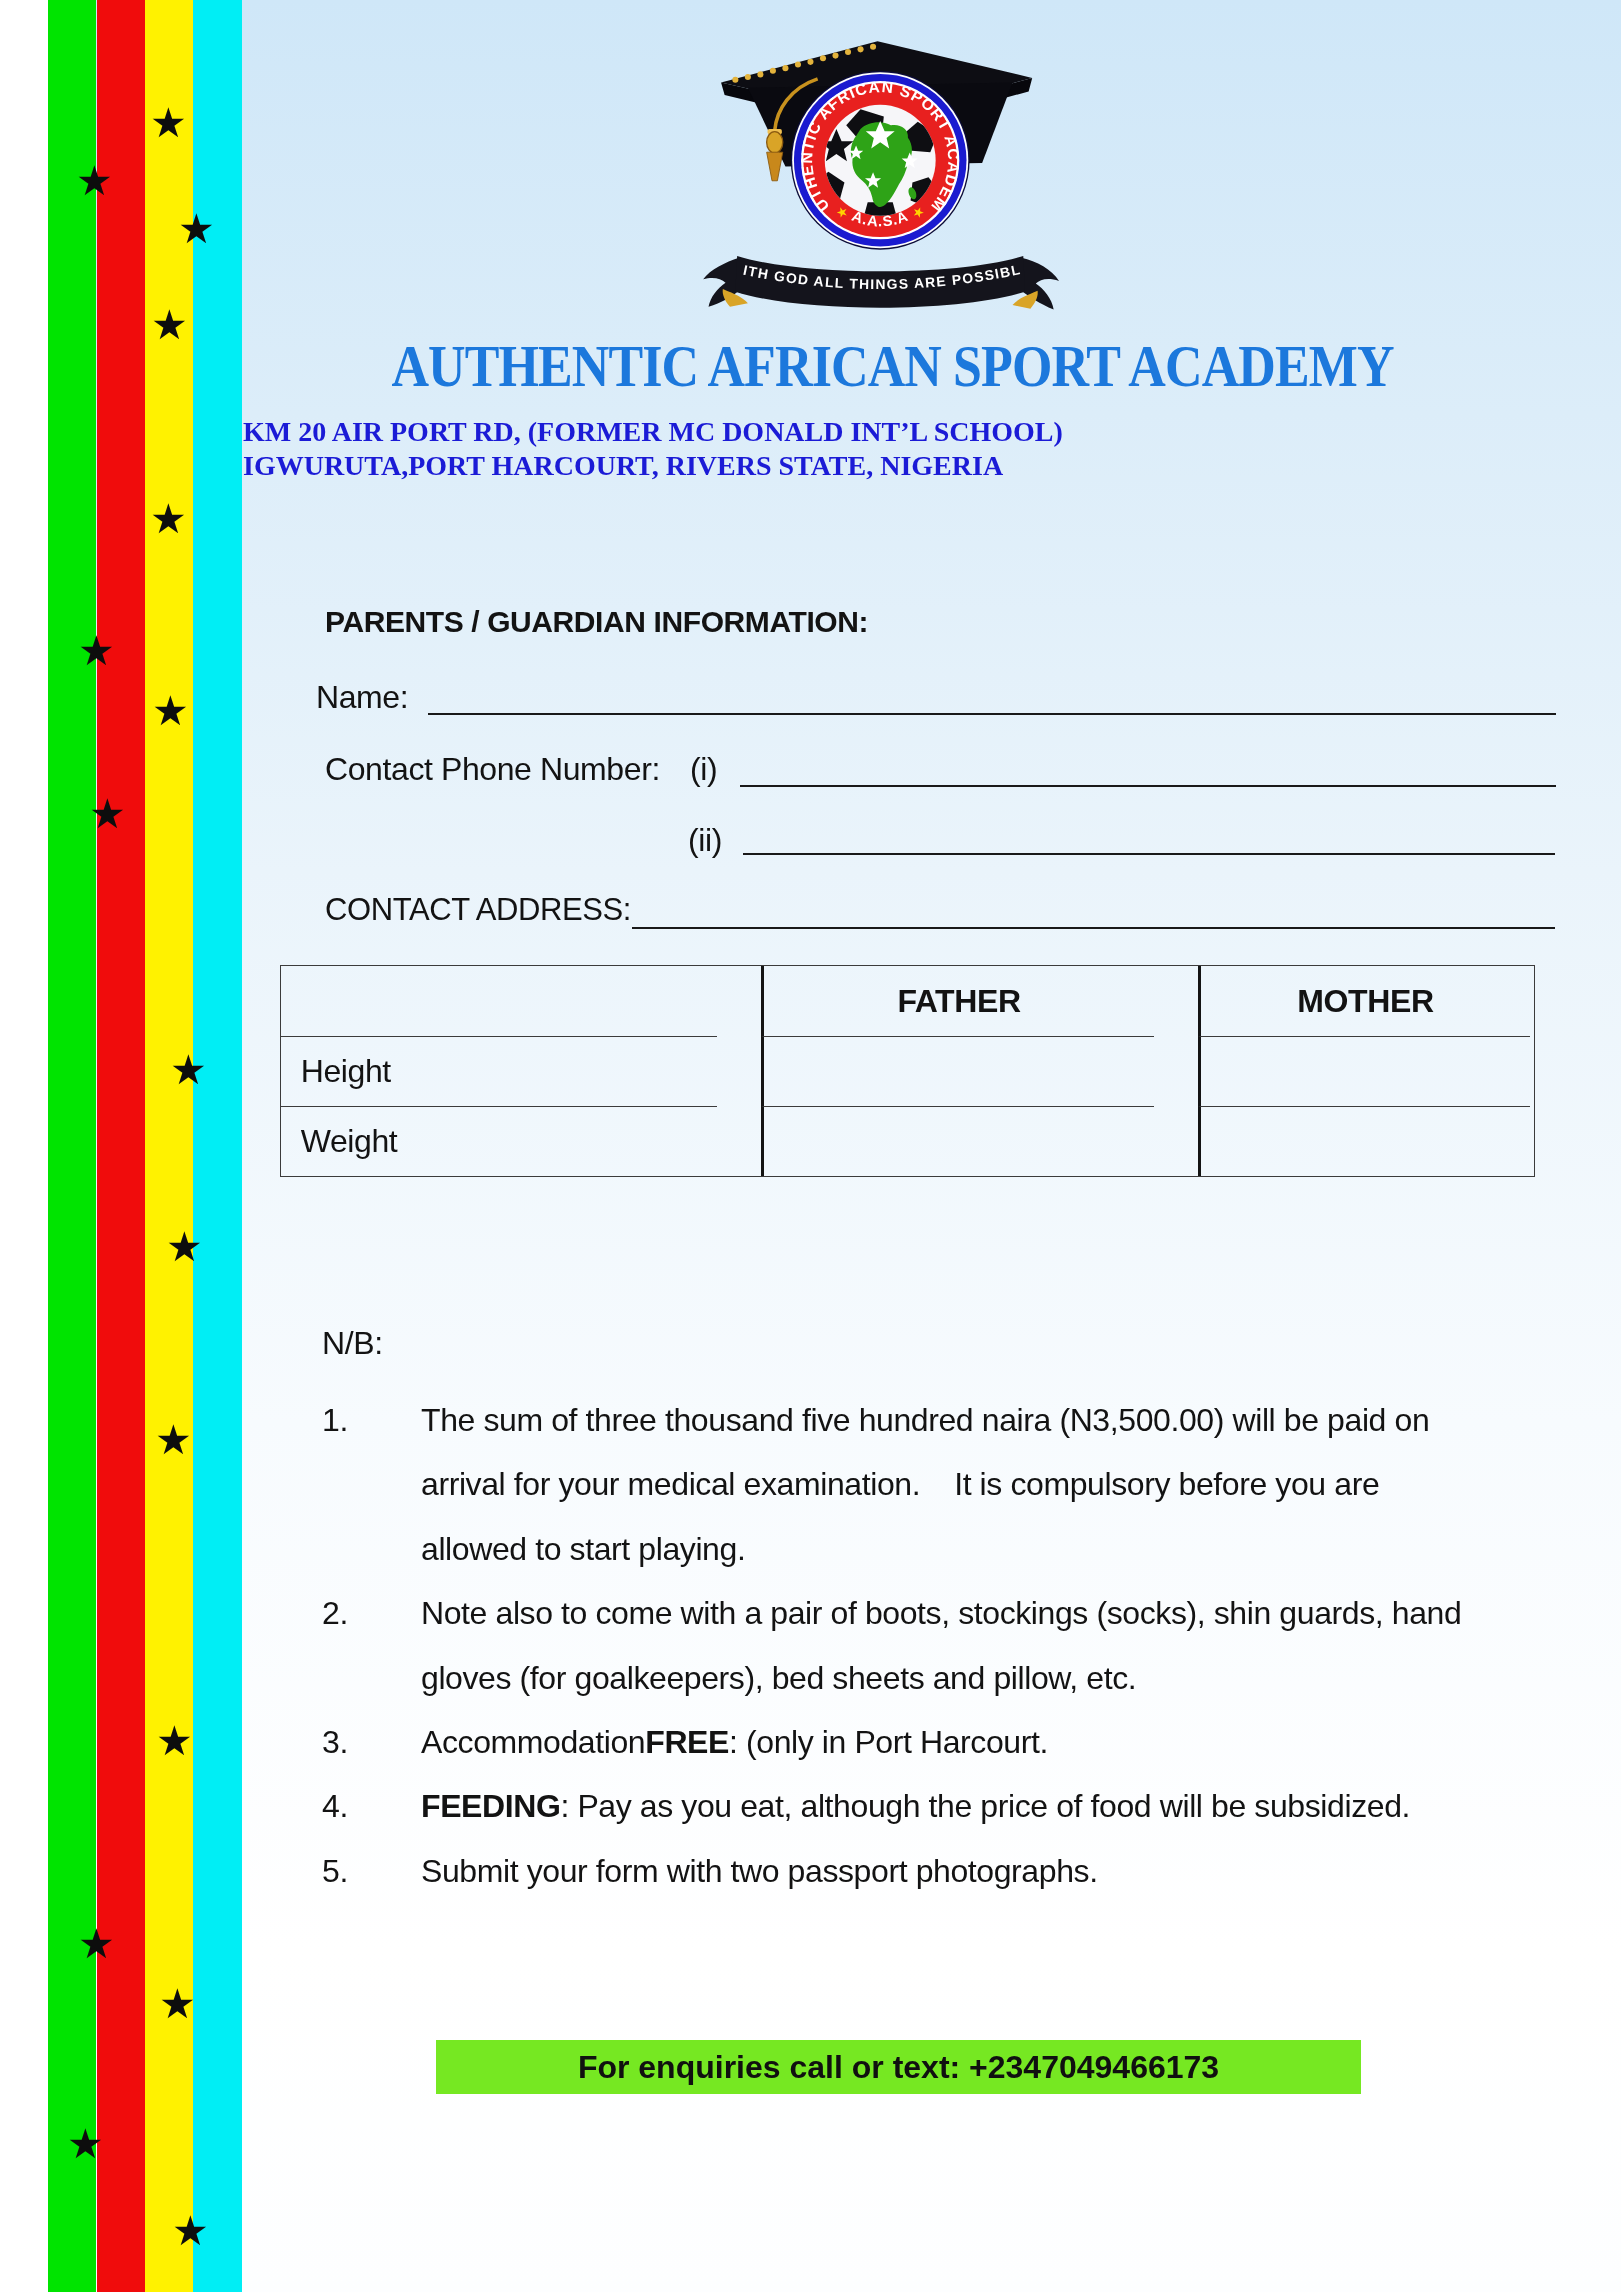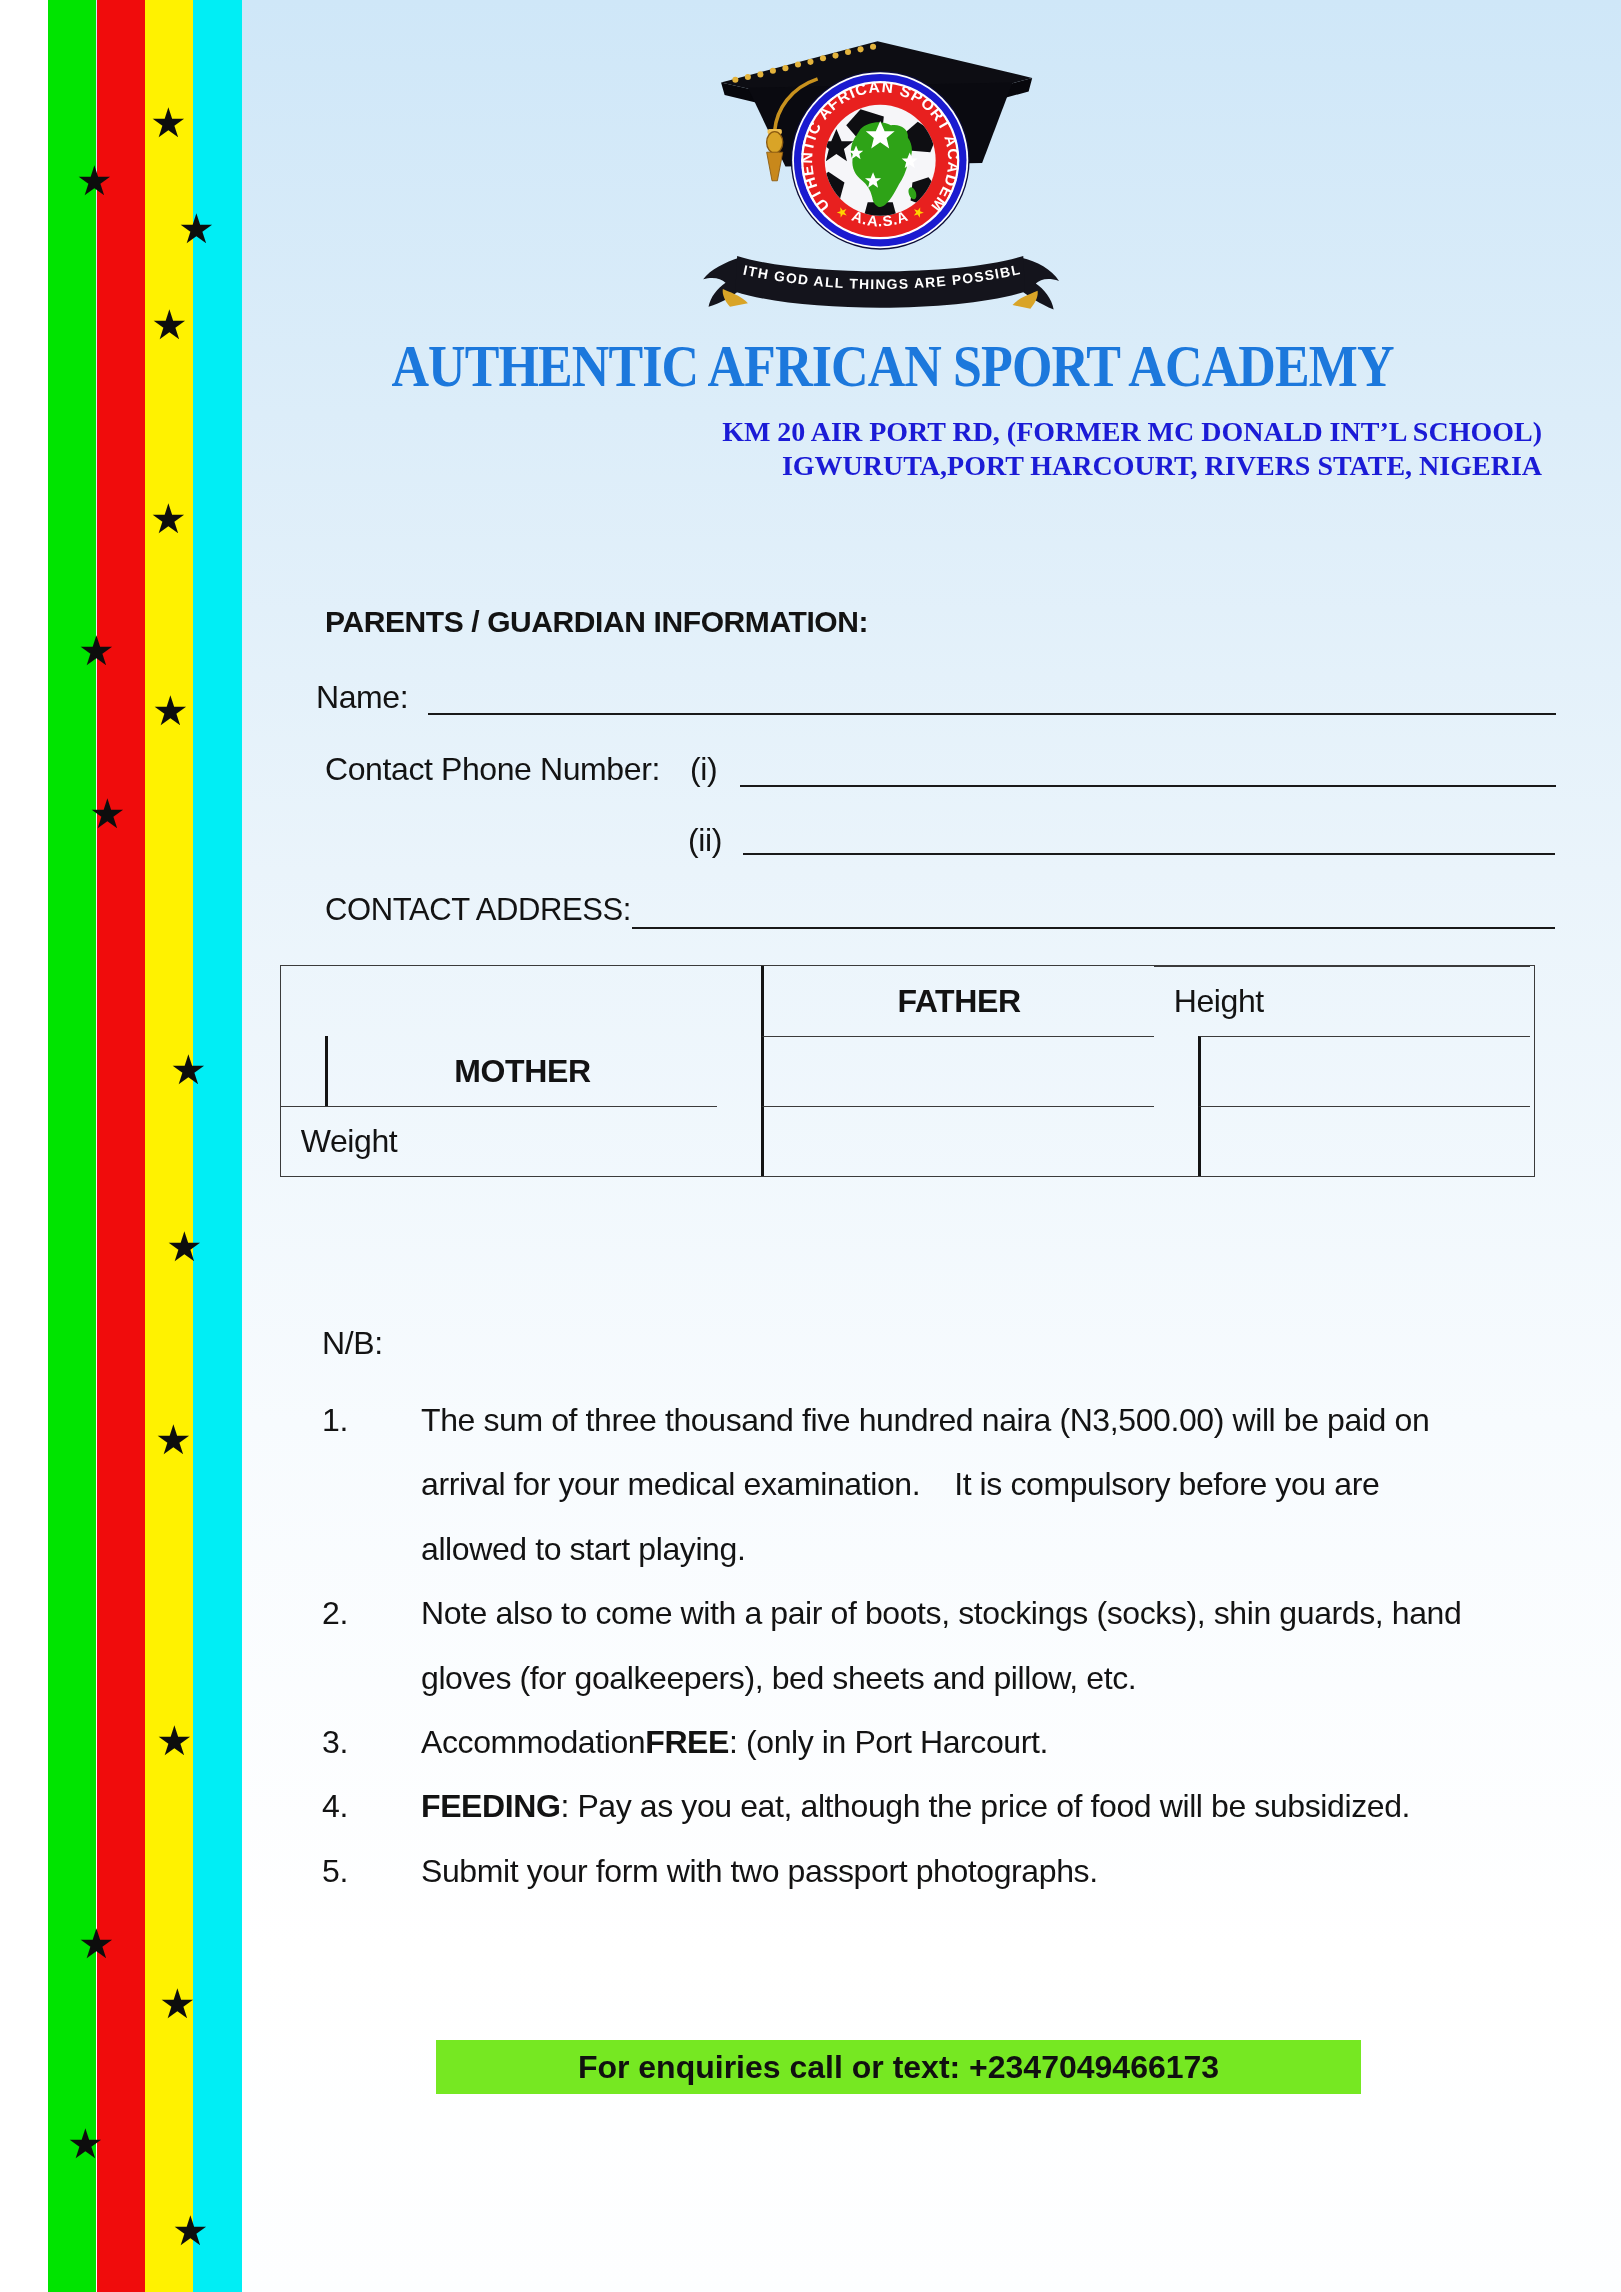--- a/index.html
+++ b/index.html
@@ -11,21 +11,21 @@
   .margin-white{left:0;top:0;width:48px;height:2293px;background:#ffffff;}
   .stripe{top:0;height:2293px;}
   .s-green{left:48px;width:48px;background:#00e400;}
   .s-red{left:97px;width:48px;background:#f00c0c;}
   .s-yellow{left:145px;width:48px;background:#fff200;}
   .s-cyan{left:193px;width:49px;background:#00eef5;}
   .st{position:absolute;font-size:41px;line-height:41px;color:#0d0d0d;font-family:"DejaVu Sans",sans-serif;}
   
   .title{left:243px;top:333px;width:1299px;text-align:center;font-family:"Liberation Serif",serif;
          font-weight:bold;font-size:52px;letter-spacing:-0.9px;color:#1c78dc;transform:scaleY(1.12);transform-origin:top center;white-space:nowrap;}
-  .addr{left:243px;width:1299px;text-align:right;font-family:"Liberation Serif",serif;font-weight:bold;
+  .addr{left:243px;width:1299px;text-align:left;font-family:"Liberation Serif",serif;font-weight:bold;
         font-size:28px;color:#1b1bd6;white-space:nowrap;}
   .addr1{top:416px;} .addr2{top:450px;}
   
   .lbl{font-size:32px;letter-spacing:-0.4px;white-space:nowrap;}
   .bold{font-weight:bold;}
   .wline{border-bottom:2.7px solid #191919;height:0;}
   
   .ptable{left:280px;top:965px;width:1253px;border:1.8px solid #3b3b3b;display:grid;
           grid-template-columns:436px 437px 376px;grid-auto-rows:70px;background:transparent;}
   .tc{display:flex;align-items:center;font-size:32px;letter-spacing:-0.4px;}
@@ -177,22 +177,22 @@
 
   <div class="abs lbl" style="left:688px;top:822px">(ii)</div>
   <div class="abs wline" style="left:743px;top:853px;width:812px"></div>
 
   <div class="abs lbl" style="left:325px;top:892px;font-size:31px">CONTACT ADDRESS:</div>
   <div class="abs wline" style="left:632px;top:927px;width:923px"></div>
 
   <div class="abs ptable">
     <div class="tc"></div>
     <div class="tc vb th">FATHER</div>
+    <div class="tc vb th">MOTHER</div>
     <div class="tc hb tl">Height</div>
-    <div class="tc vb th">MOTHER</div>
     <div class="tc vb hb"></div>
     <div class="tc vb hb"></div>
     <div class="tc hb tl">Weight</div>
     <div class="tc vb hb"></div>
     <div class="tc vb hb"></div>
   </div>
 
 
   <div class="abs lbl" style="left:322px;top:1325px">N/B:</div>
 

